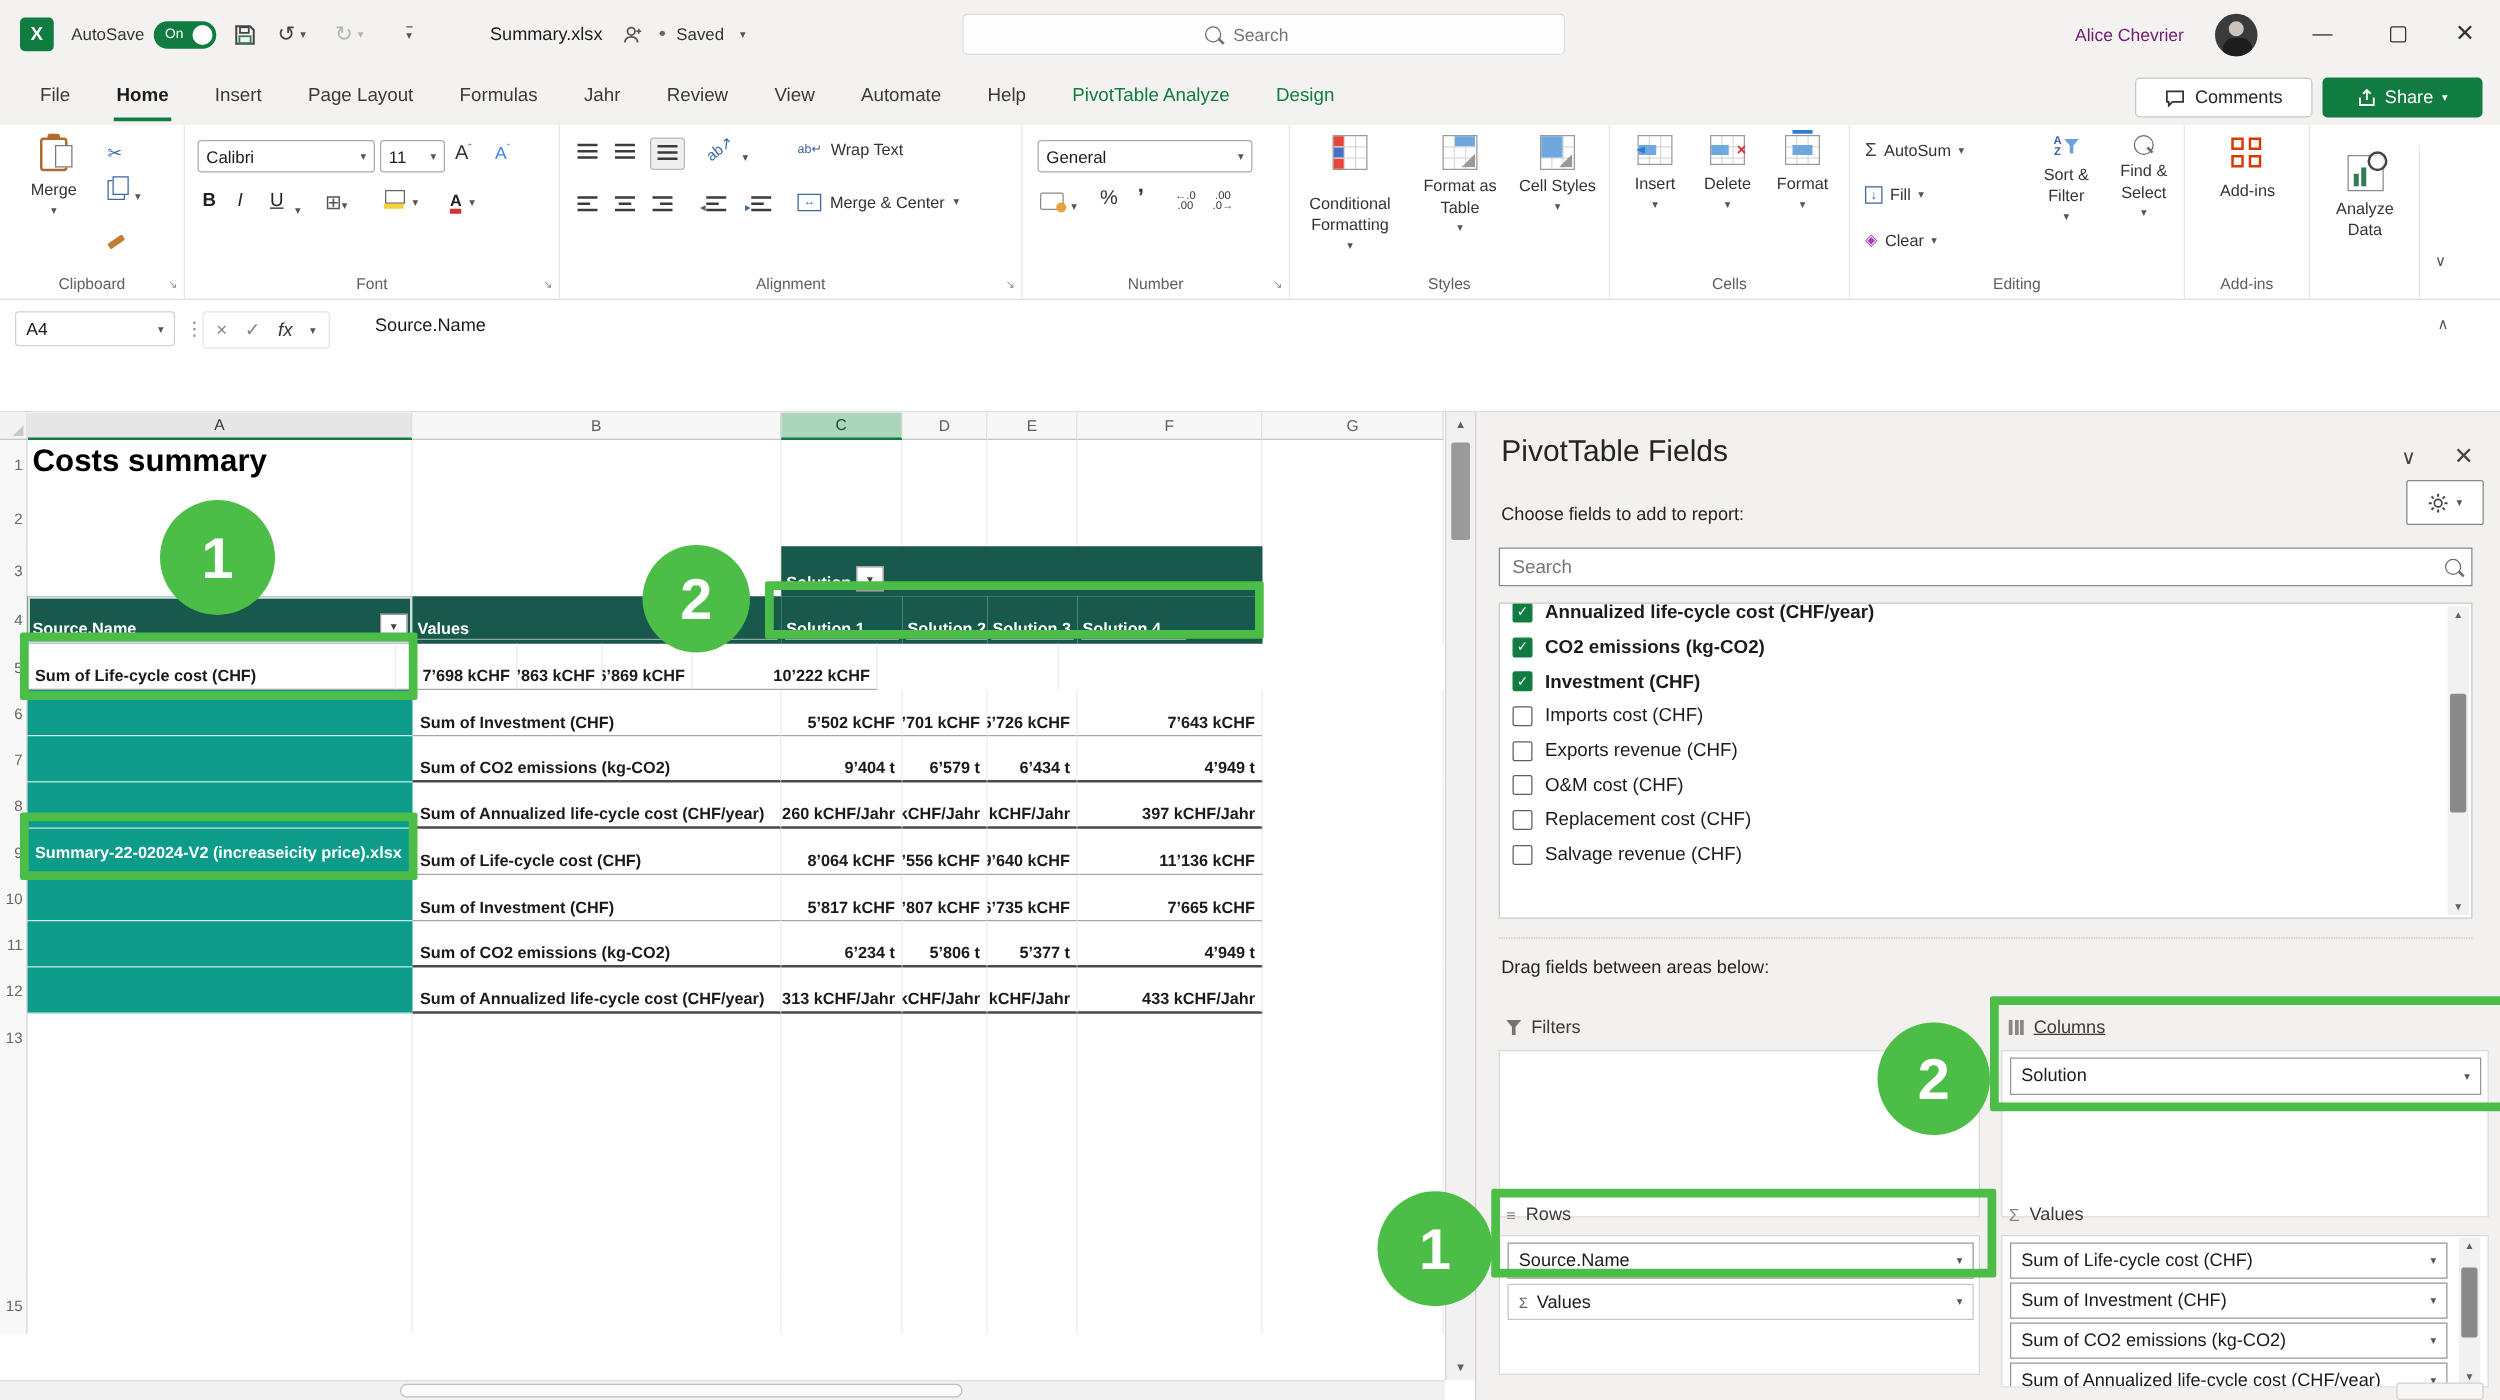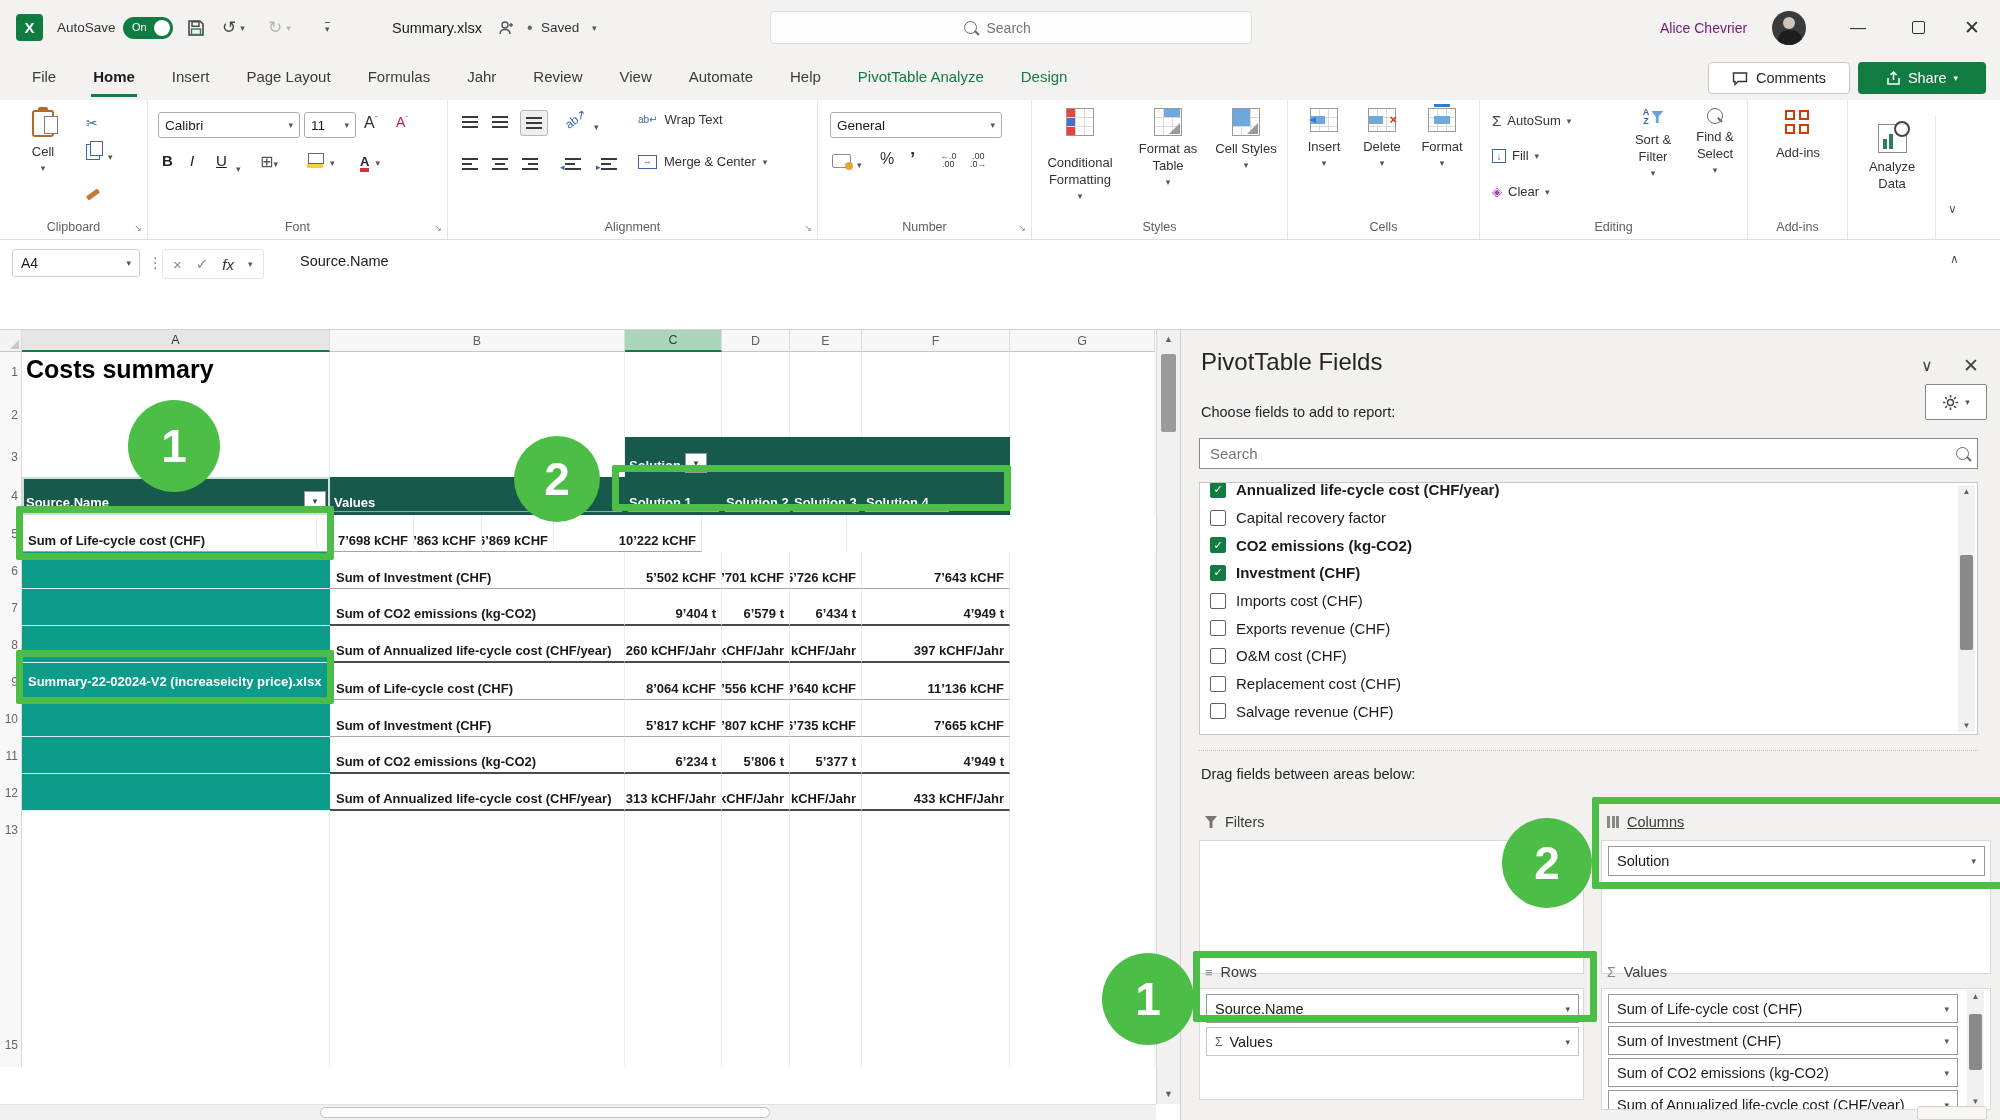--- a/index.html
+++ b/index.html
@@ -264,41 +264,41 @@
     </div>
   </div>
 
   <div class="ribbon">
 
     <div class="rgroup" style="left:0px;width:148px;">
       <div class="bigbtn" style="left:16px;top:10px;width:54px;">
         <span class="clipicon">
             <span class="sheet2"></span>
           </span>
-        <span style="margin-top:6px;">Cell</span>
+        <span style="margin-top:6px;">Merge</span>
         <span class="chev">▾</span>
       </div>
       <div class="abs" style="left:86px;top:14px;"><span style="color:#3B66A0;font-size:14px;">✂</span></div>
       <div class="abs" style="left:86px;top:44px;"><span class="copyic"></span><span class="chev" style="margin-left:8px;">▾</span></div>
       <div class="abs" style="left:86px;top:80px;"><span class="fpic"></span></div>
       <span class="rlabel">Clipboard</span>
       <span class="launch">↘</span>
     </div>
 
     <div class="rgroup" style="left:148px;width:300px;">
       <div class="combo" style="left:10px;top:12px;width:142px;height:26px;">
         <span>Calibri</span>
           <span class="chev">▾</span>
       </div>
       <div class="combo" style="left:156px;top:12px;width:52px;height:26px;">
         <span>11</span>
           <span class="chev">▾</span>
       </div>
       <div class="abs" style="left:216px;top:14px;font-size:16px;color:#333;">A<span style="font-size:8px;vertical-align:top;">ˆ</span></div>
-      <div class="abs" style="left:248px;top:14px;font-size:14px;color:#be185d;">A<span style="font-size:8px;vertical-align:top;">ˇ</span></div>
+      <div class="abs" style="left:248px;top:14px;font-size:14px;color:#3b82f6;">A<span style="font-size:8px;vertical-align:top;">ˇ</span></div>
       <div class="abs" style="left:14px;top:52px;font-size:15px;font-weight:bold;color:#222;">B</div>
       <div class="abs" style="left:42px;top:52px;font-size:15px;font-style:italic;color:#222;">I</div>
       <div class="abs" style="left:68px;top:52px;font-size:15px;text-decoration:underline;color:#222;">U</div>
       <div class="abs" style="left:88px;top:58px;"><span class="chev">▾</span></div>
       <div class="abs" style="left:112px;top:52px;font-size:16px;color:#555;">⊞<span class="chev">▾</span></div>
       <div class="abs" style="left:160px;top:52px;"><span class="fillic"></span><span class="chev" style="margin-left:6px;">▾</span></div>
       <div class="abs" style="left:212px;top:52px;"><span class="fcic">A</span><span class="chev" style="margin-left:6px;">▾</span></div>
       <span class="rlabel">Font</span>
       <span class="launch">↘</span>
     </div>
@@ -683,24 +683,20 @@
     <div class="psearch">
       <input type="text" placeholder="Search" style="">
       <span class="mag"></span>
     </div>
 
     <div class="flist">
       <div class="fitem bold" style="margin-top:-9px;">
         <span class="cb on">✓</span>
         <span class="ftext2">Annualized life-cycle cost (CHF/year)</span>
       </div>
-      <div class="fitem">
-        <span class="cb"></span>
-        <span class="ftext2">Capital recovery factor</span>
-      </div>
       <div class="fitem bold">
         <span class="cb on">✓</span>
         <span class="ftext2">CO2 emissions (kg-CO2)</span>
       </div>
       <div class="fitem bold">
         <span class="cb on">✓</span>
         <span class="ftext2">Investment (CHF)</span>
       </div>
       <div class="fitem">
         <span class="cb"></span>

